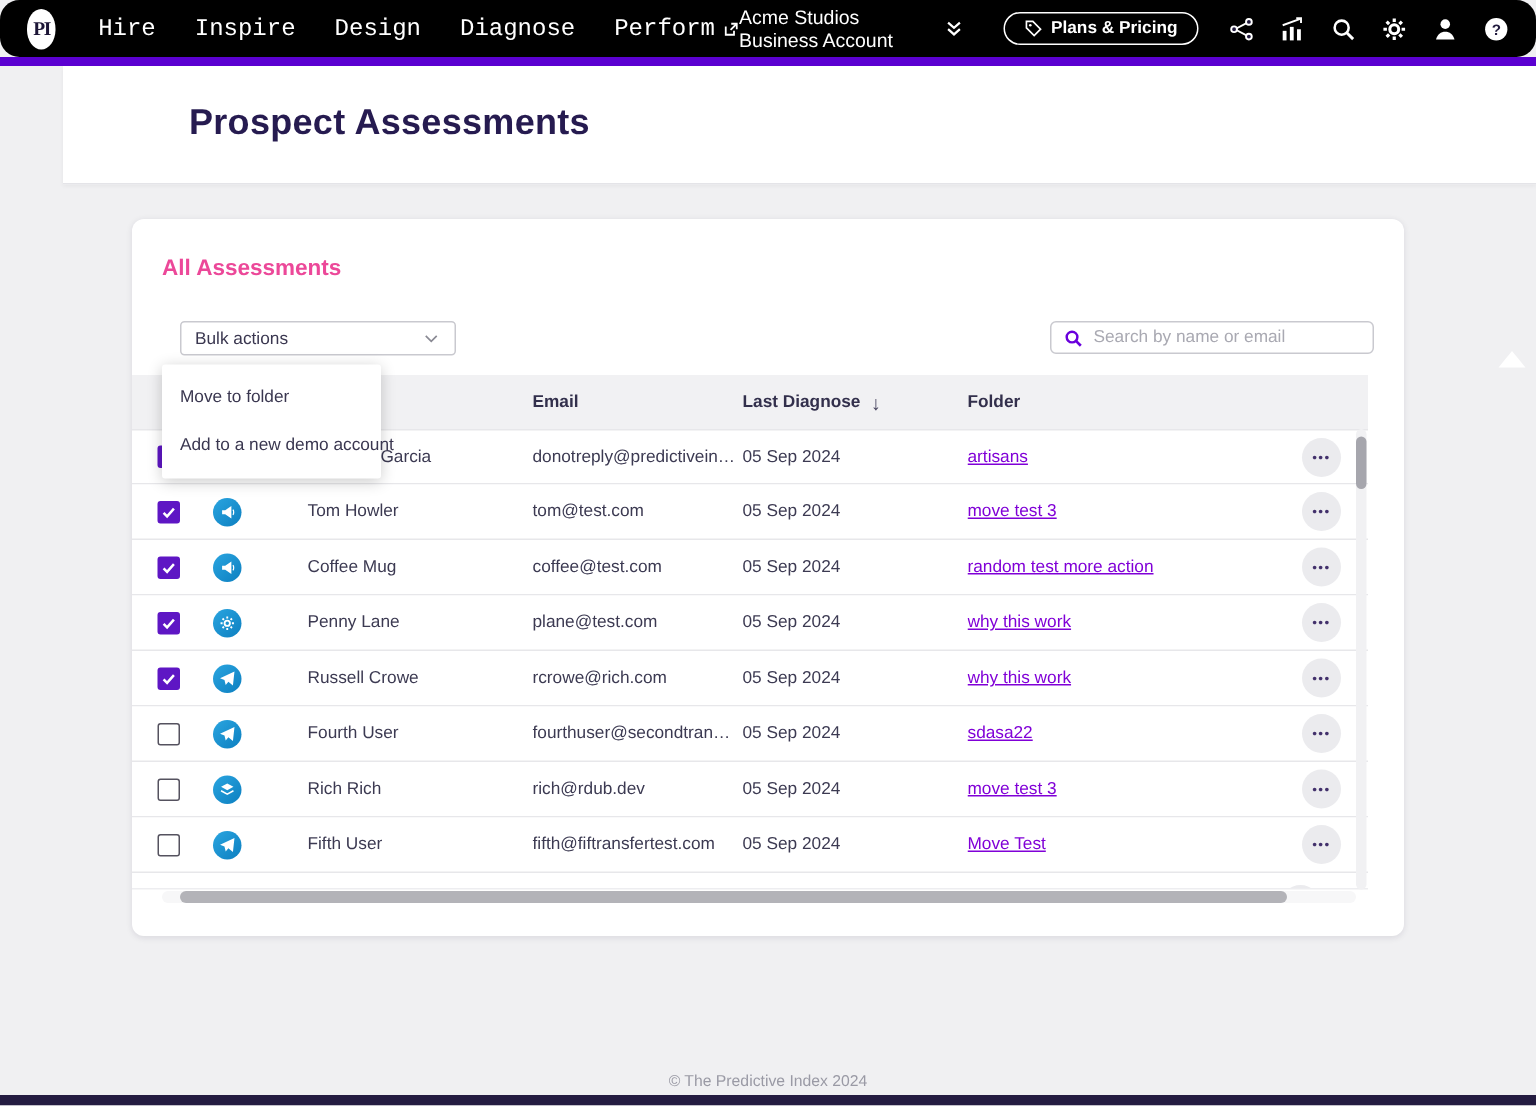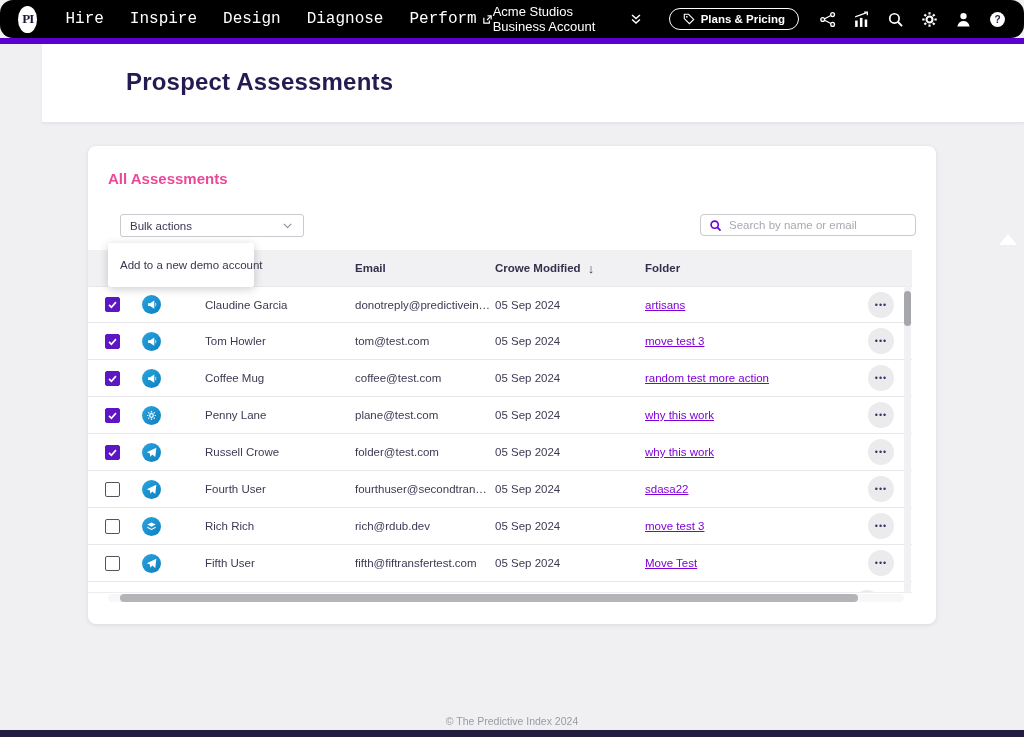--- a/index.html
+++ b/index.html
@@ -198,21 +198,21 @@
     </span>
     <input type="text" placeholder="Search by name or email" style="">
   </div>
 
   <div class="thead tgrid">
     <span></span>
     <span></span>
     <span class="sortable">Name</span>
     <span class="sortable">Email</span>
     <span class="sortable">
-      <span>Crowe Modified</span>
+      <span>Last Diagnose</span>
       <span class="sort-arrow">↓</span>
     </span>
     <span class="sortable">Folder</span>
     <span></span>
   </div>
 
   <div class="rows" id="rows-container">
   <div class="trow tgrid">
     <span class="cb-wrap">
           <span class="cb checked">
@@ -322,21 +322,21 @@
           </span>
         </span>
     <span>
           <span class="avatar">
             <svg width="11" height="11" viewBox="0 0 16 16">
               <path d="M15 1L1 7.5l4.3 1.7L6.5 14l2.6-3 4.4 3.5z" fill="#fff"></path>
             </svg>
           </span>
         </span>
     <span class="cell">Russell Crowe</span>
-    <span class="cell">folder@test.com</span>
+    <span class="cell">rcrowe@rich.com</span>
     <span class="cell">05 Sep 2024</span>
     <span class="cell"><a class="folder-link">why this work</a></span>
     <span class="actions-cell">
           <span class="ellipsis-btn">•••</span>
         </span>
   </div>
 
   <div class="trow tgrid">
     <span class="cb-wrap">
           <span class="cb"></span>
@@ -404,20 +404,21 @@
   </div>
 
   <div class="vscroll-track">
     <div class="vscroll-thumb"></div>
   </div>
   <div class="hscroll-track">
     <div class="hscroll-thumb"></div>
   </div>
 
   <div class="dropdown-menu">
+    <div class="dropdown-item">Move to folder</div>
     <div class="dropdown-item">Add to a new demo account</div>
   </div>
 </div>
 
 <div class="scroll-top-arrow"></div>
 
 <div class="footer">© The Predictive Index 2024</div>
 <div class="bottom-bar"></div>
 
 </body></html>

